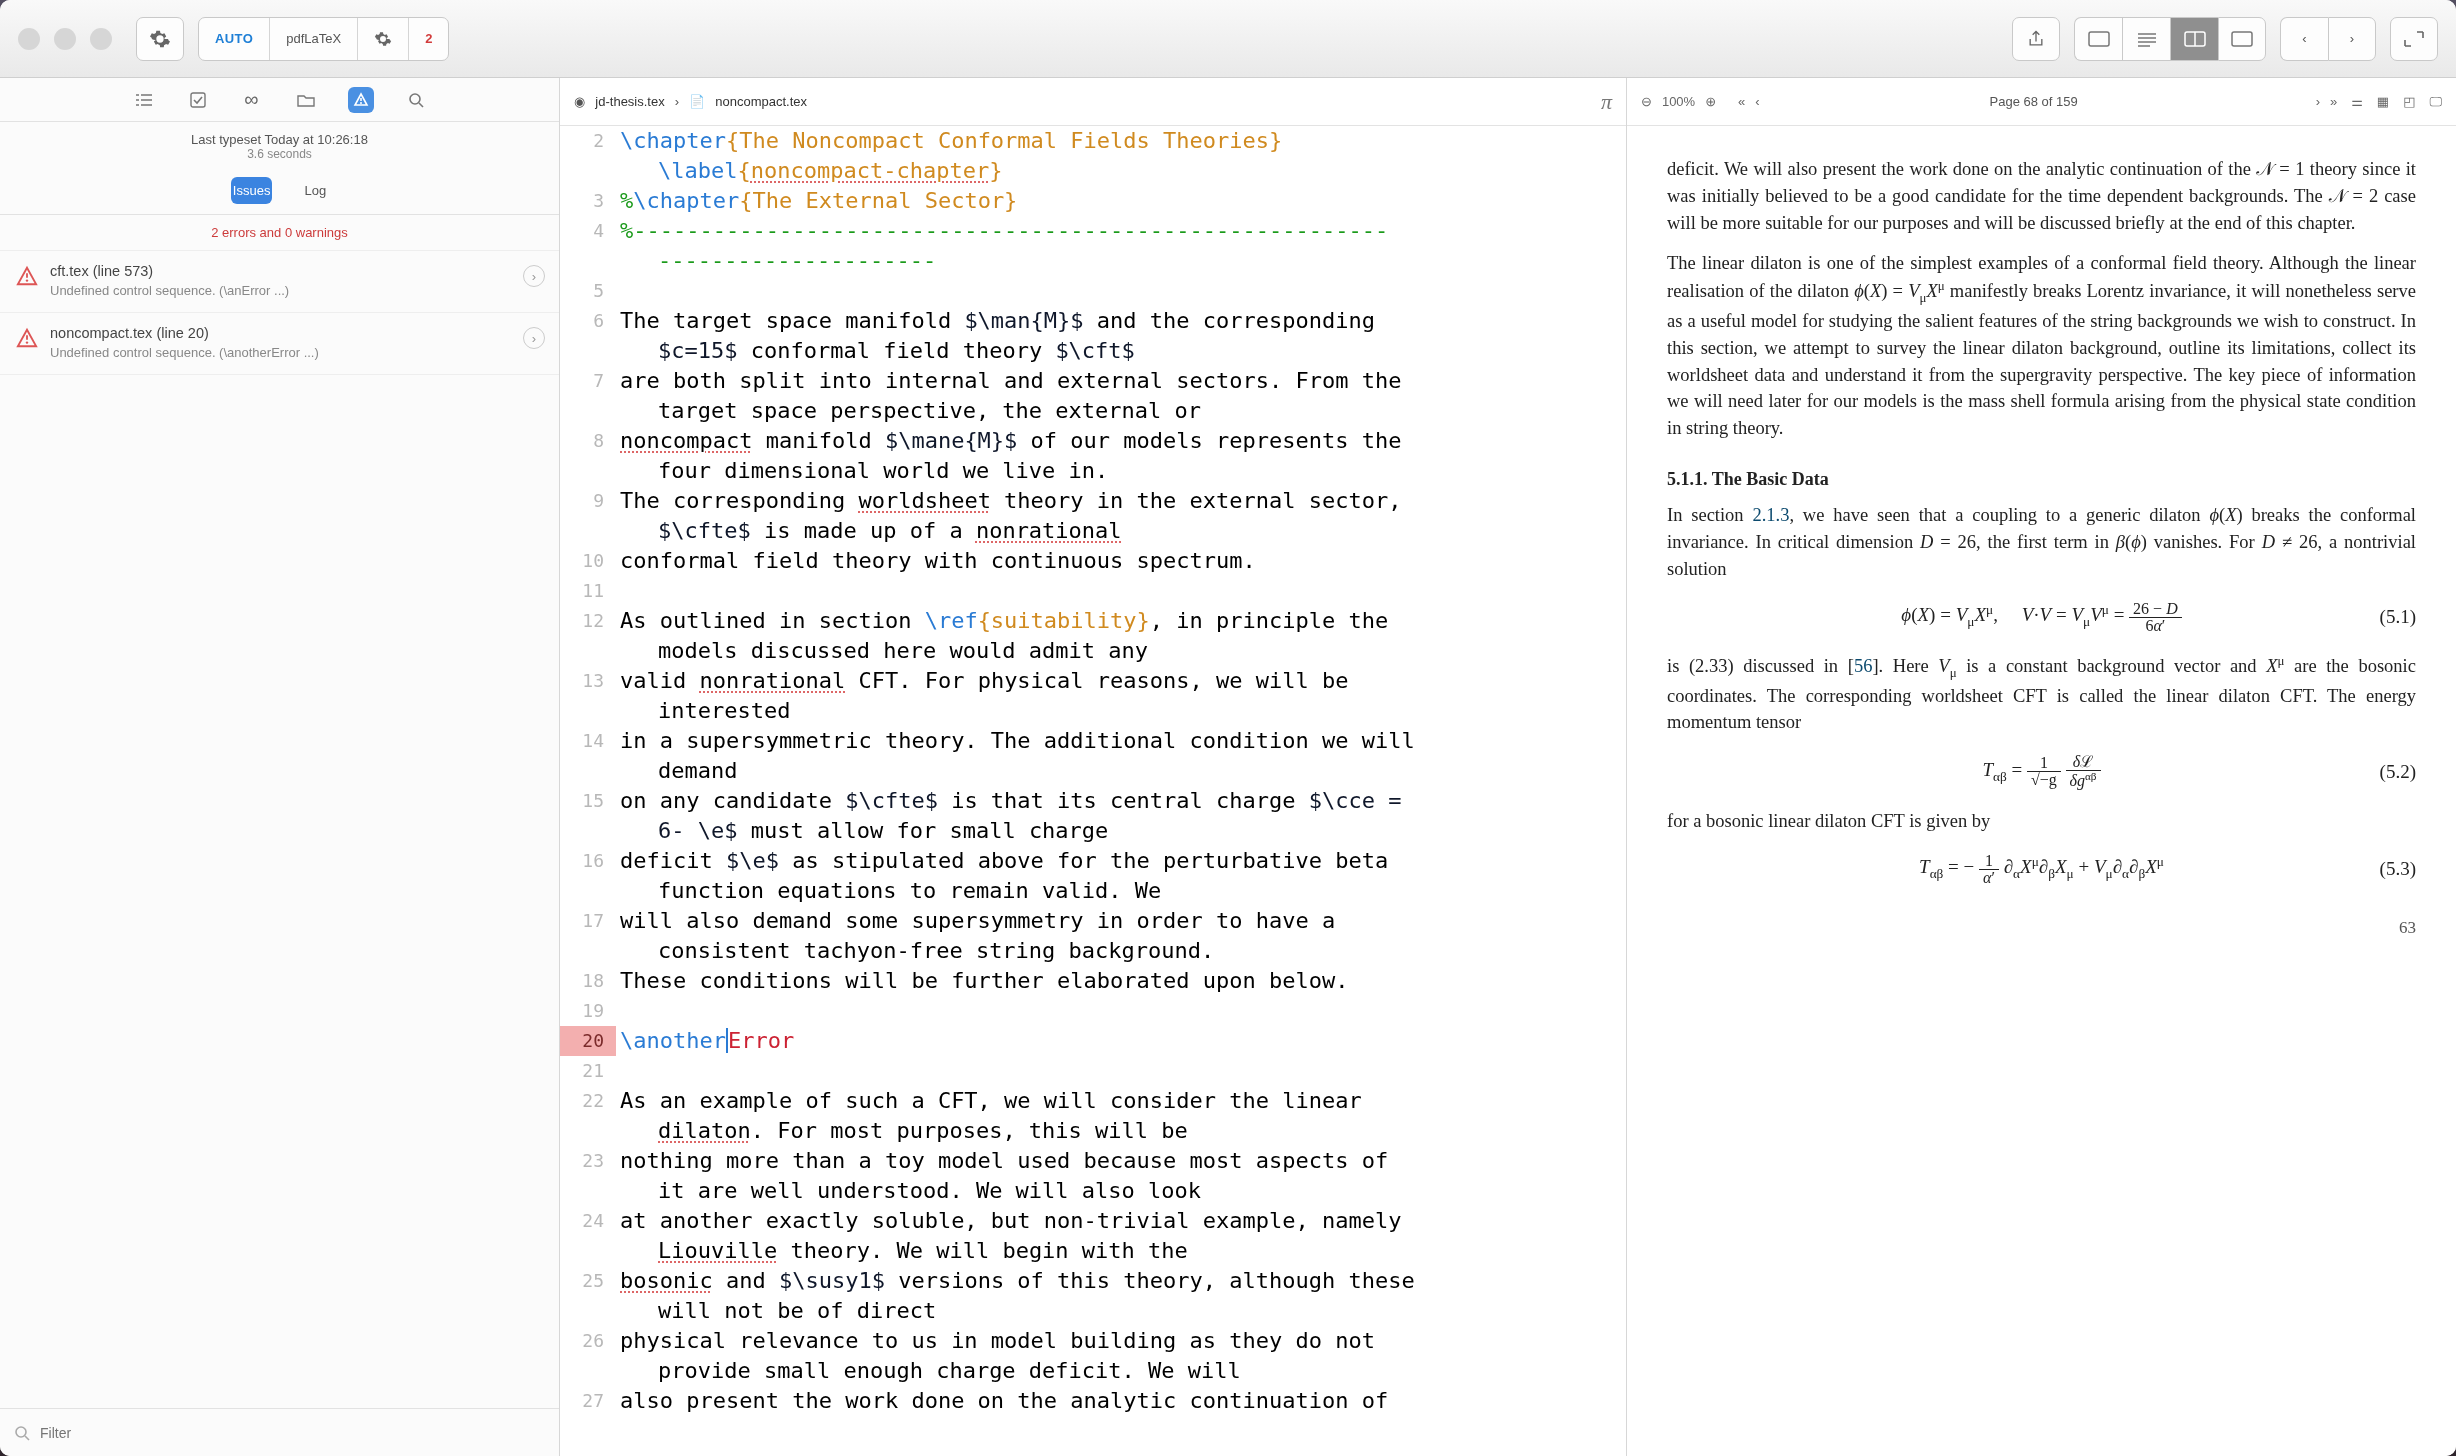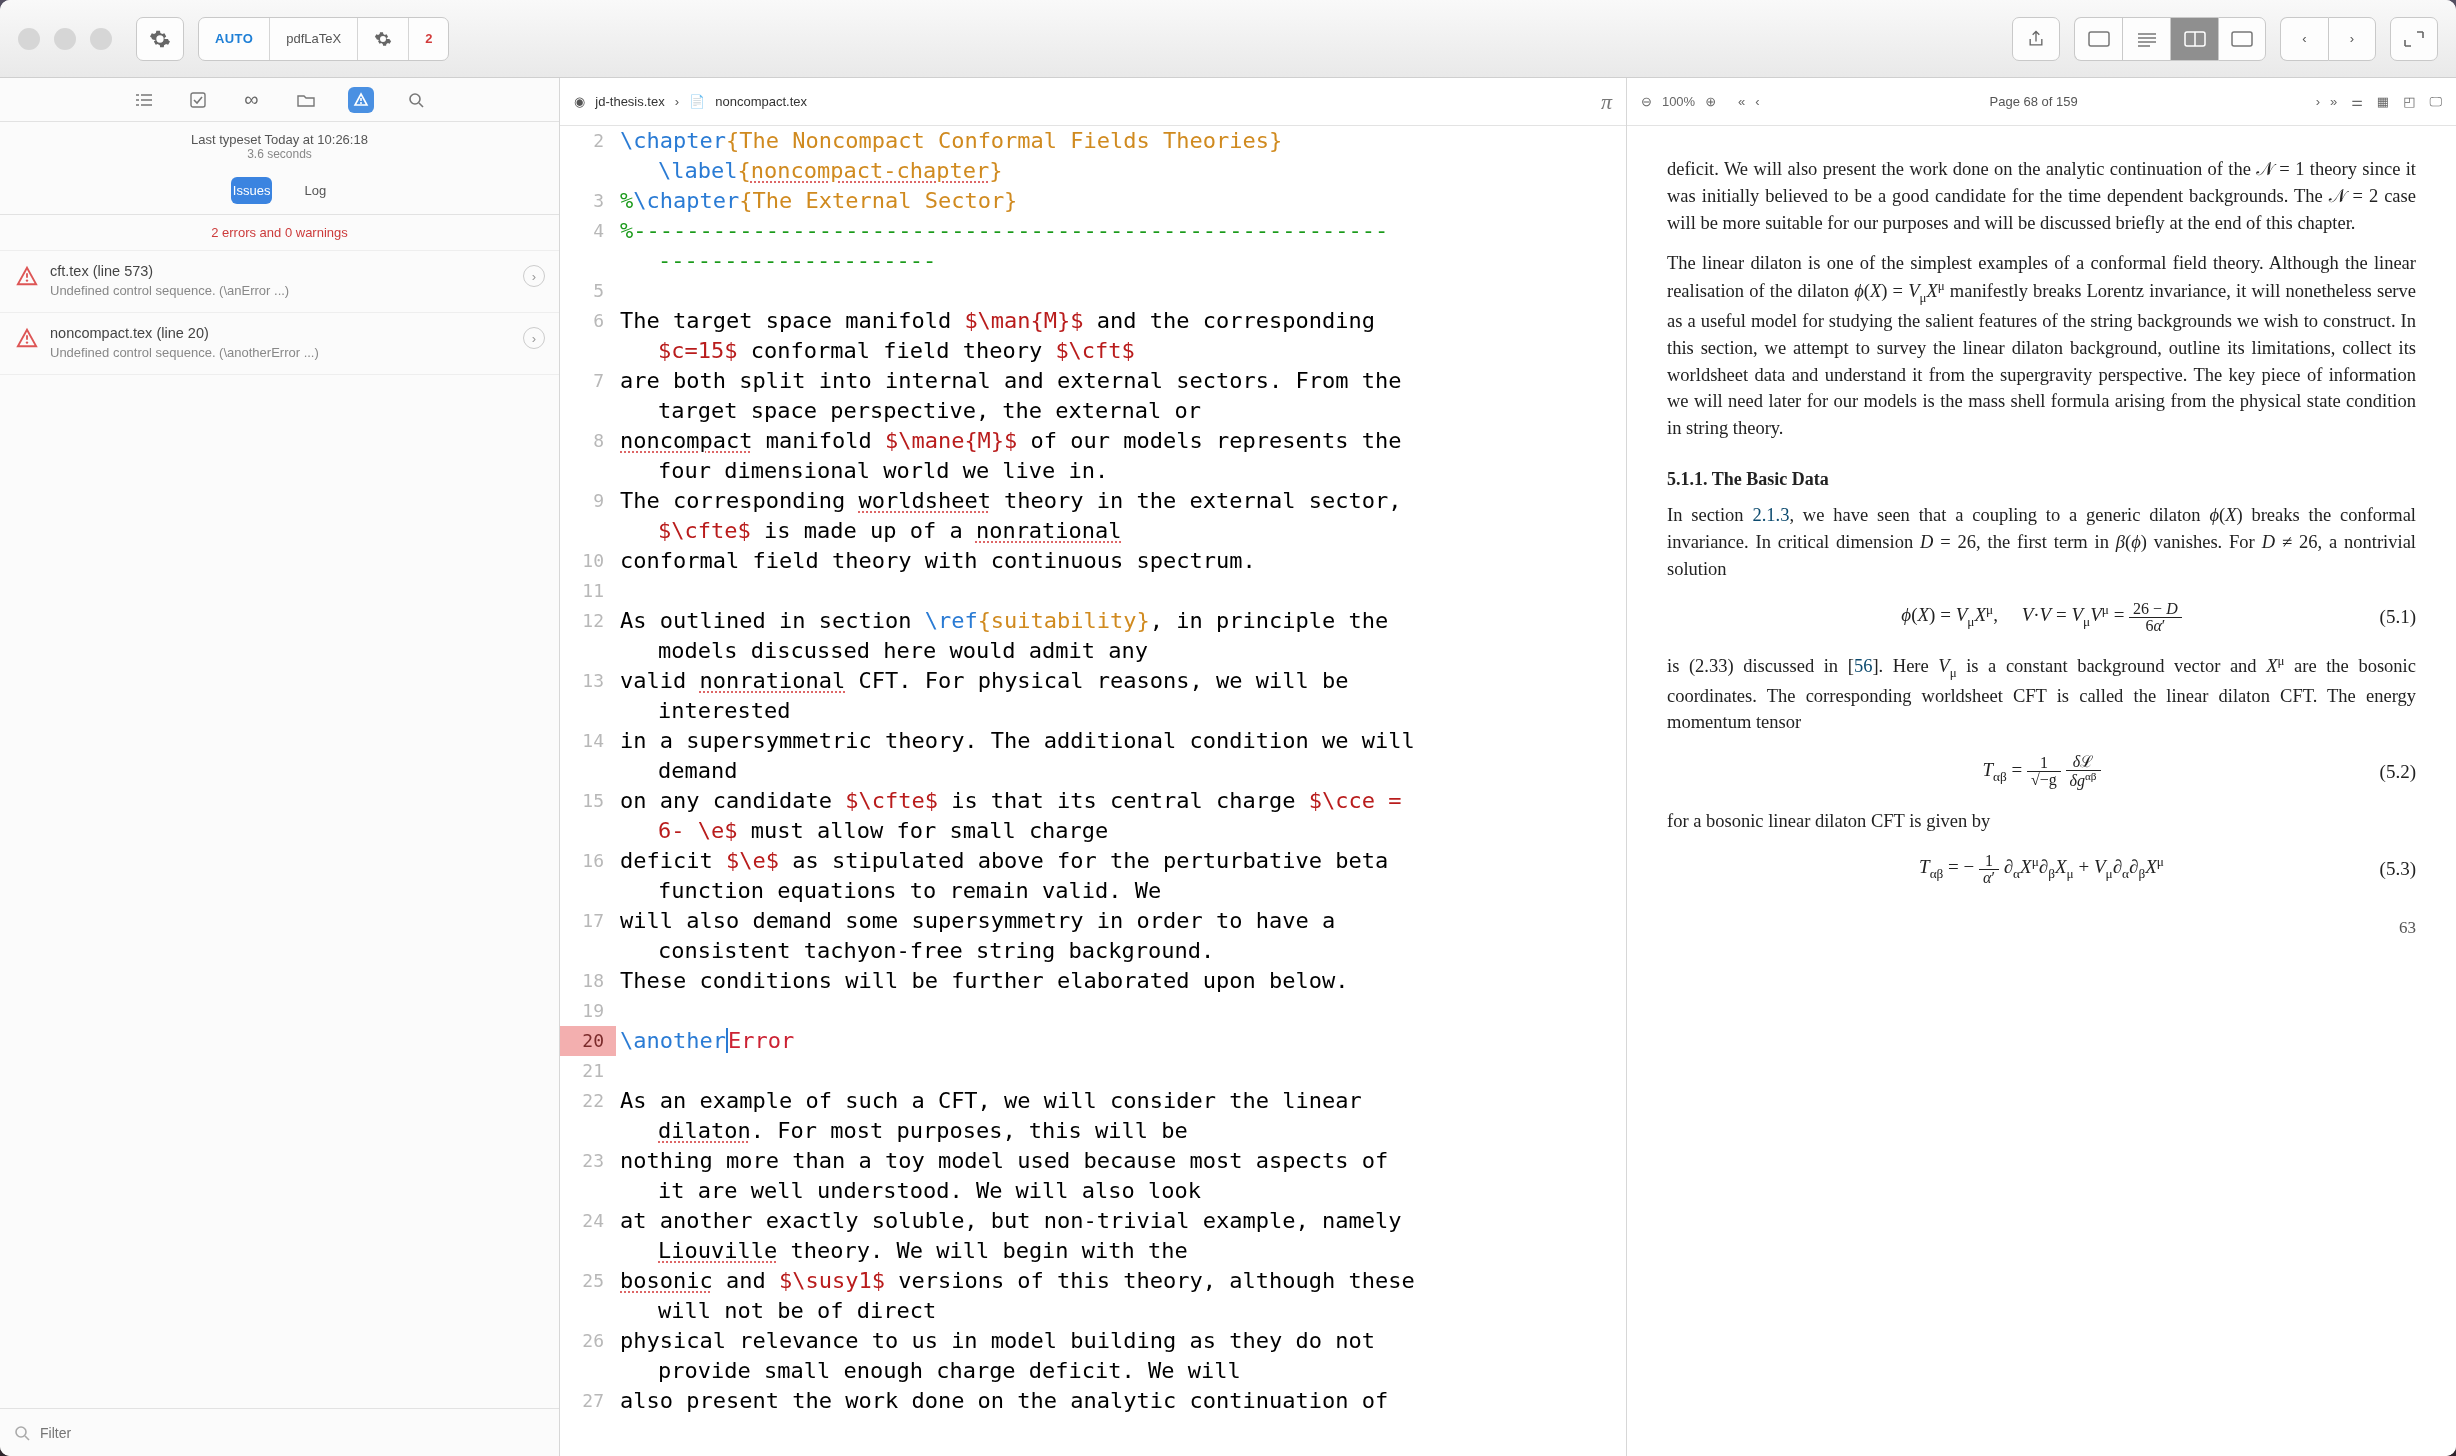--- a/index.html
+++ b/index.html
@@ -130,21 +130,21 @@
 .line { display:flex; }
 .line .gut {
   width:56px; text-align:right; color:#b8b8b8; padding-right:12px; user-select:none; flex:none;
   font-size:18px;
 }
 .line.hl .gut { background:#f3afaf; color:#7a2a2a;}
 .line .txt { flex:1; padding-left:4px; padding-right:14px; }
 .line .wrap { display:block; padding-left: 38px; }
 .kw      { color:#2a7bd4; }   
 .brace   { color:#d08a1f; }   
-.mathd   { color:#b91c1c; }   
+.mathd   { color:#0f172a; }   
 .comment { color:#1a9a1a; }
 .err     { color:#c23; }
 .und     { text-decoration: underline dotted #d66 2px; text-underline-offset:3px; }
 .cursor  { border-left:2px solid #2a7bd4; animation:blink 1s step-end infinite;}
 @keyframes blink { 50% { border-color:transparent;} }
 
 
 .preview {
   width: 830px;
   border-left:1px solid #d7d7d7;

